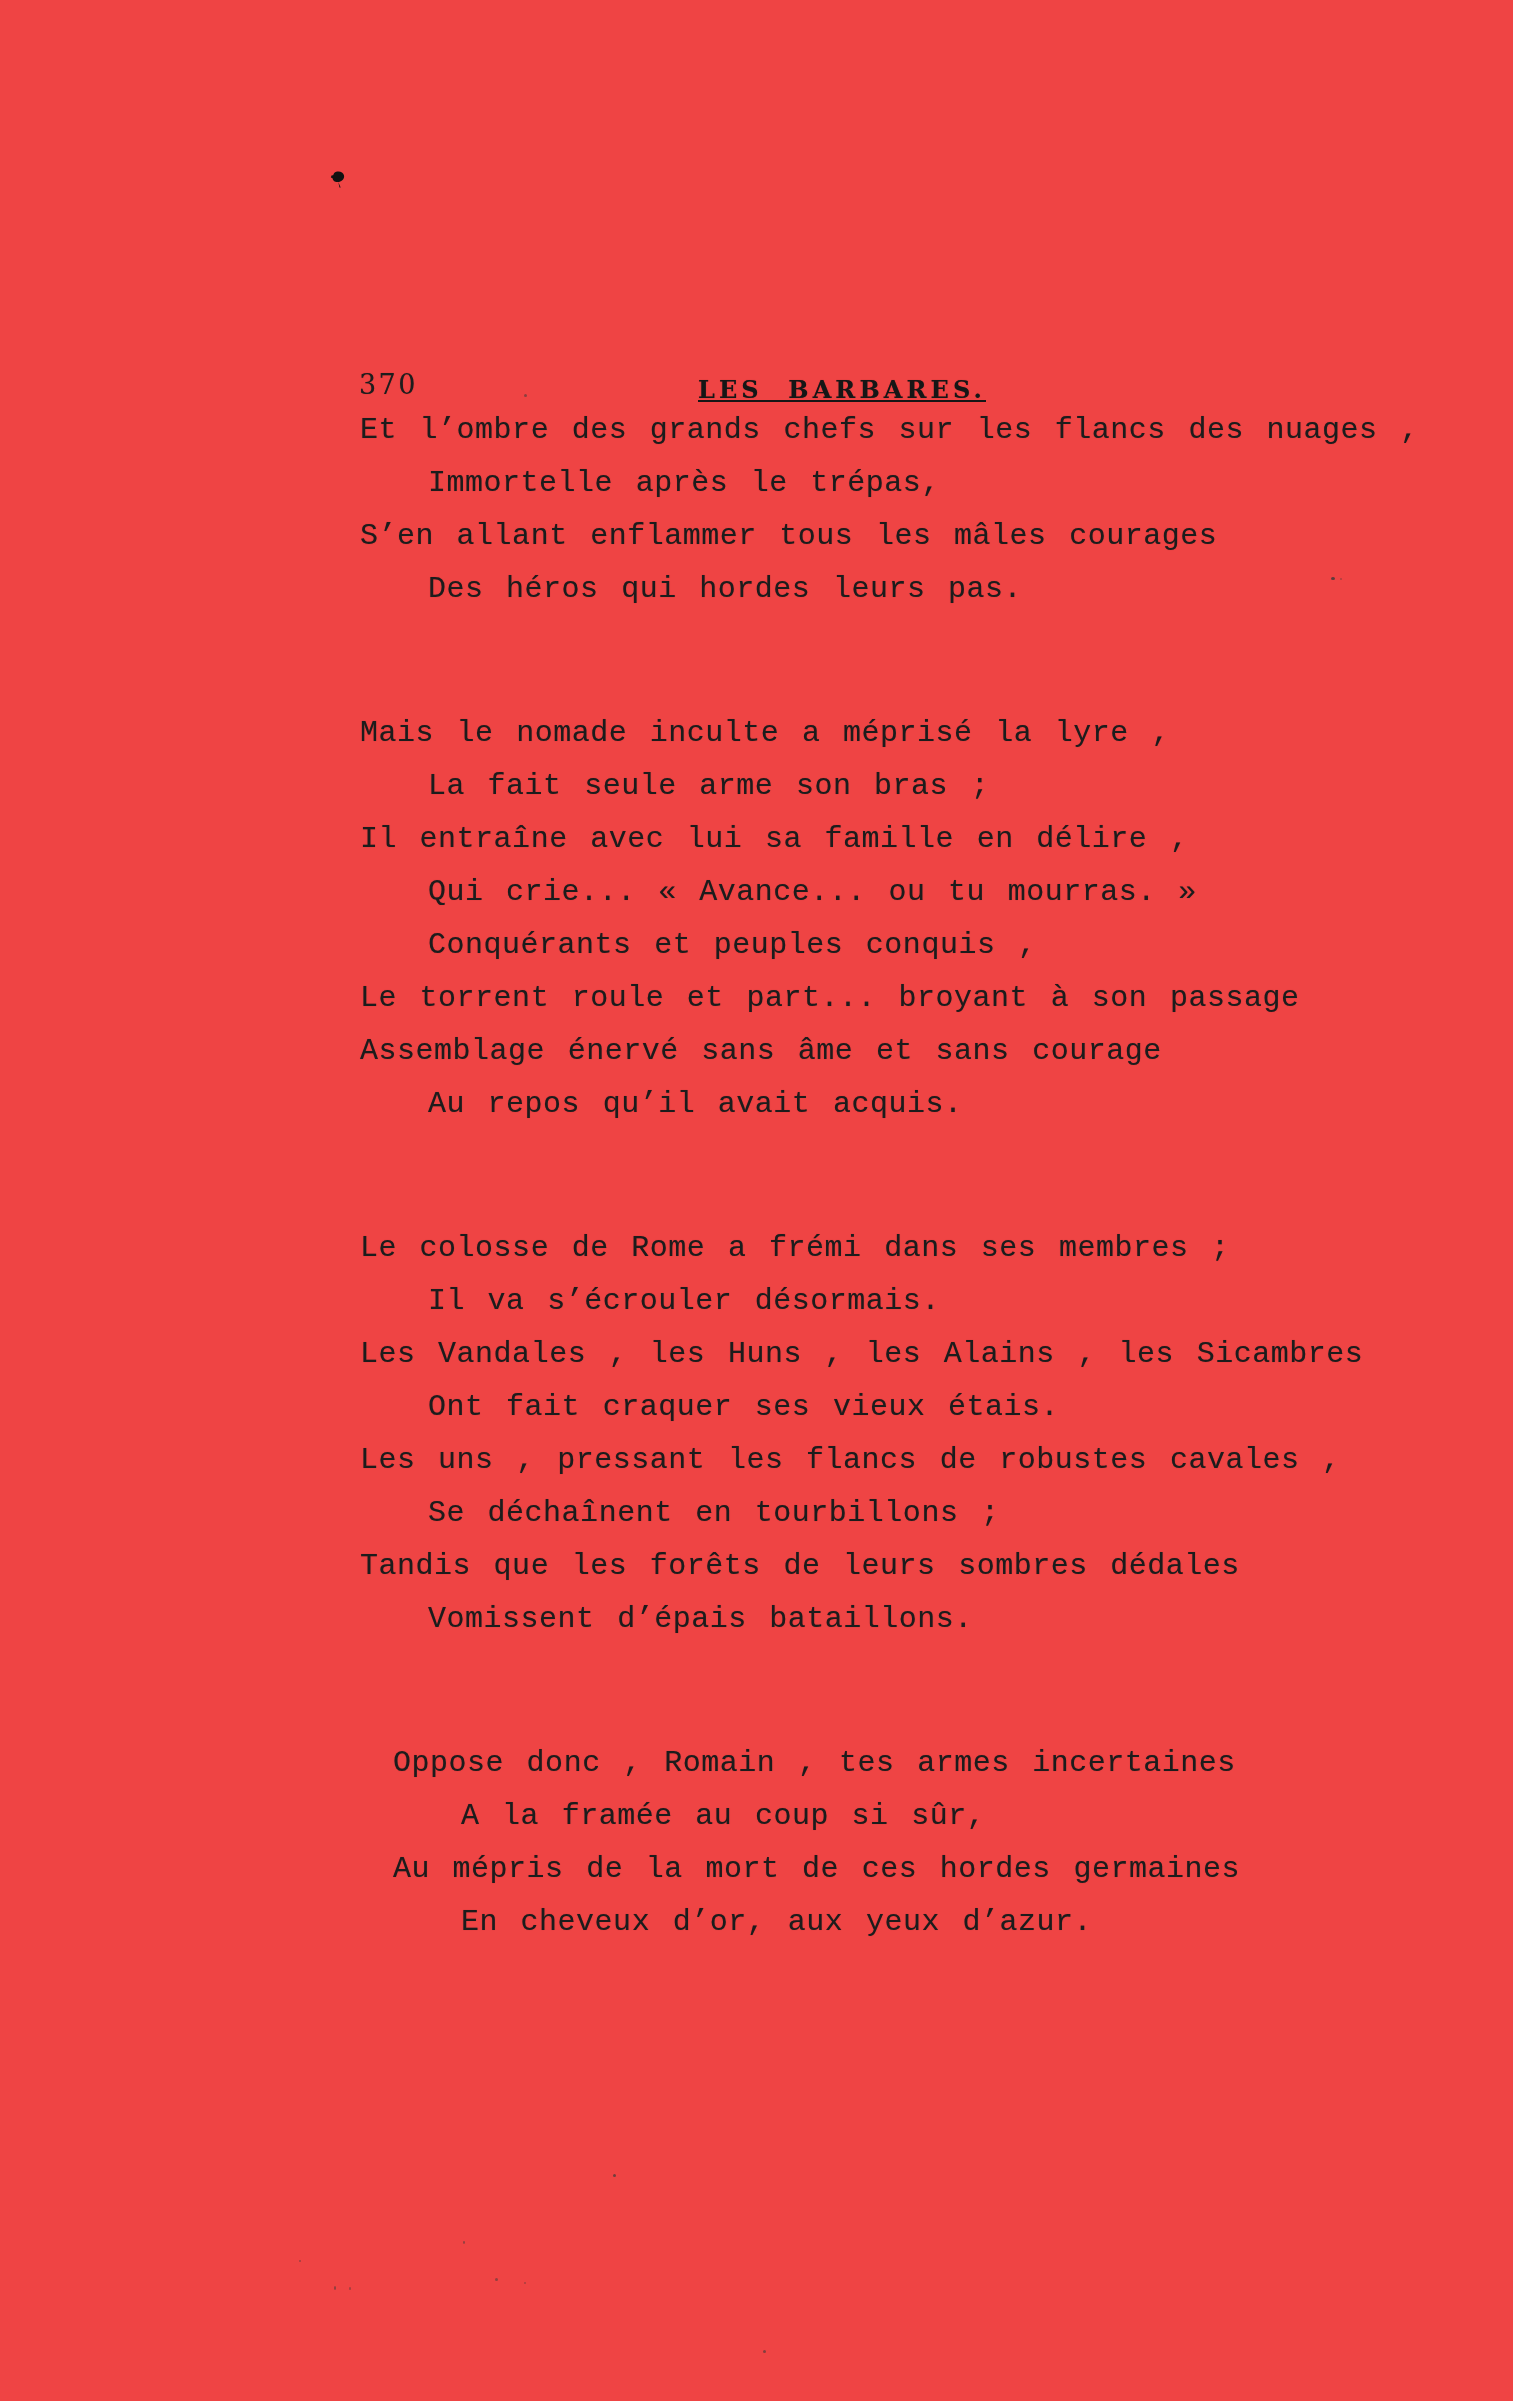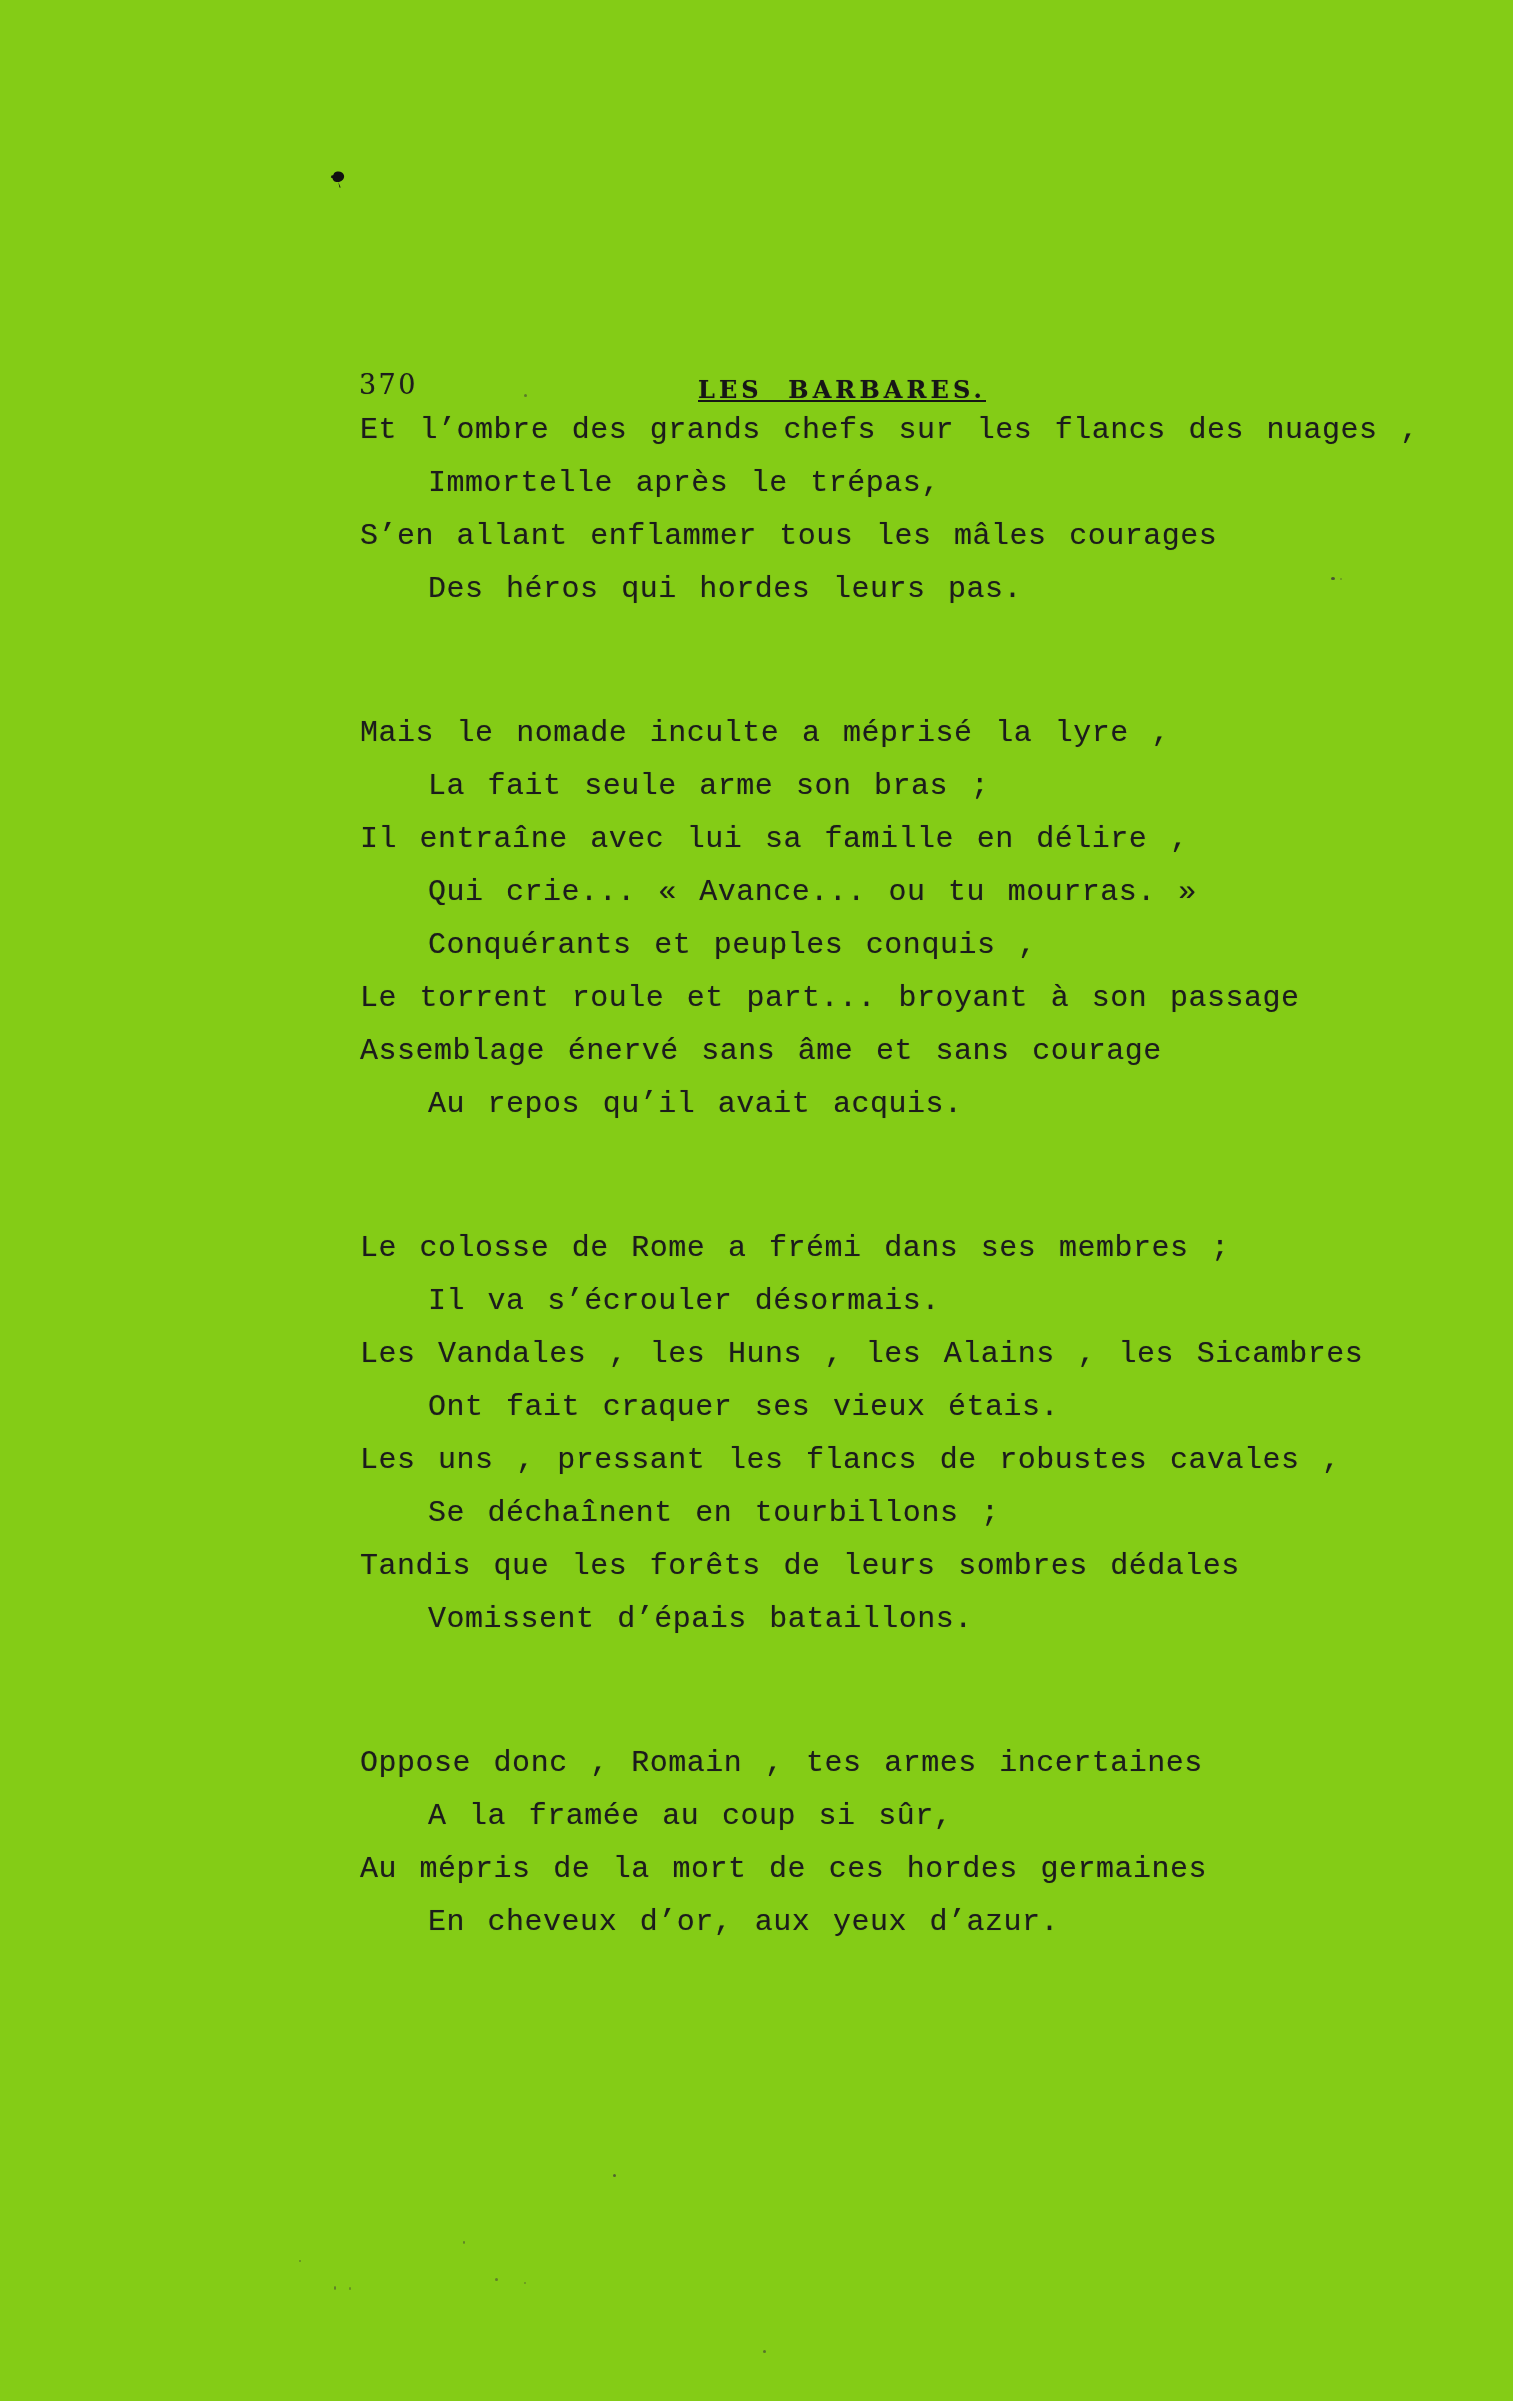--- a/index.html
+++ b/index.html
@@ -11,21 +11,21 @@
     width: 1514px;
     height: 2401px;
     position: relative;
     overflow: hidden;
     font-family: "DejaVu Serif", "Liberation Serif", serif;
     color: #1b1b1b;
   }
   .page {
     position: absolute;
     inset: 0;
-    background: #84cc16;
+    background: #ef4444;
   }
   
   .page-number {
     position: absolute;
     left: 359px;
     top: 369px;
     font-size: 27px;
     letter-spacing: 2.4px;
     color: #1d1d1d;
     text-shadow: 0 0 0.8px rgba(25,25,25,0.4);
@@ -49,20 +49,21 @@
     position: absolute;
     left: 360px;
     top: 404px;
     width: 840px;
   }
   .stanza {
     margin: 0 0 91px 0;
   }
   .stanza:last-child {
     margin-bottom: 0;
+    margin-left: 33px;
   }
   .line {
     height: 53px;
     line-height: 53px;
     font-size: 30px;
     letter-spacing: 0.5px;
     word-spacing: 4.1px;
     white-space: nowrap;
     color: #1c1c1c;
     text-shadow: 0 0 0.8px rgba(30,30,30,0.4);

